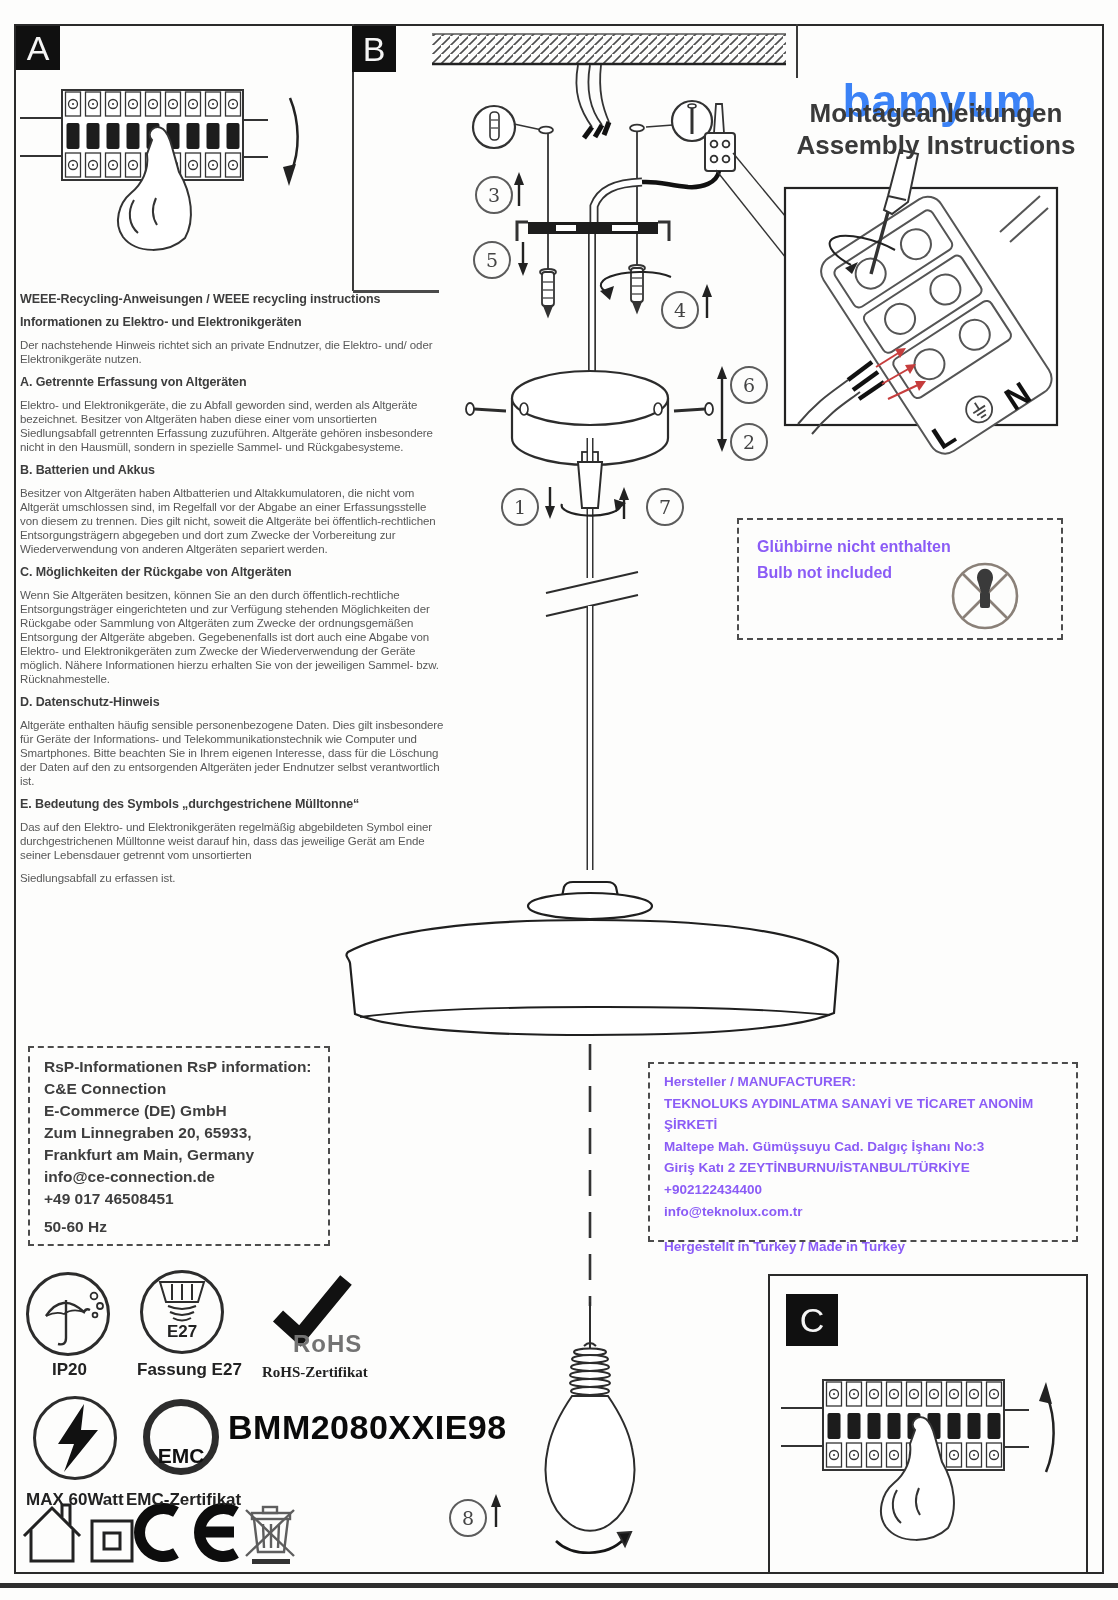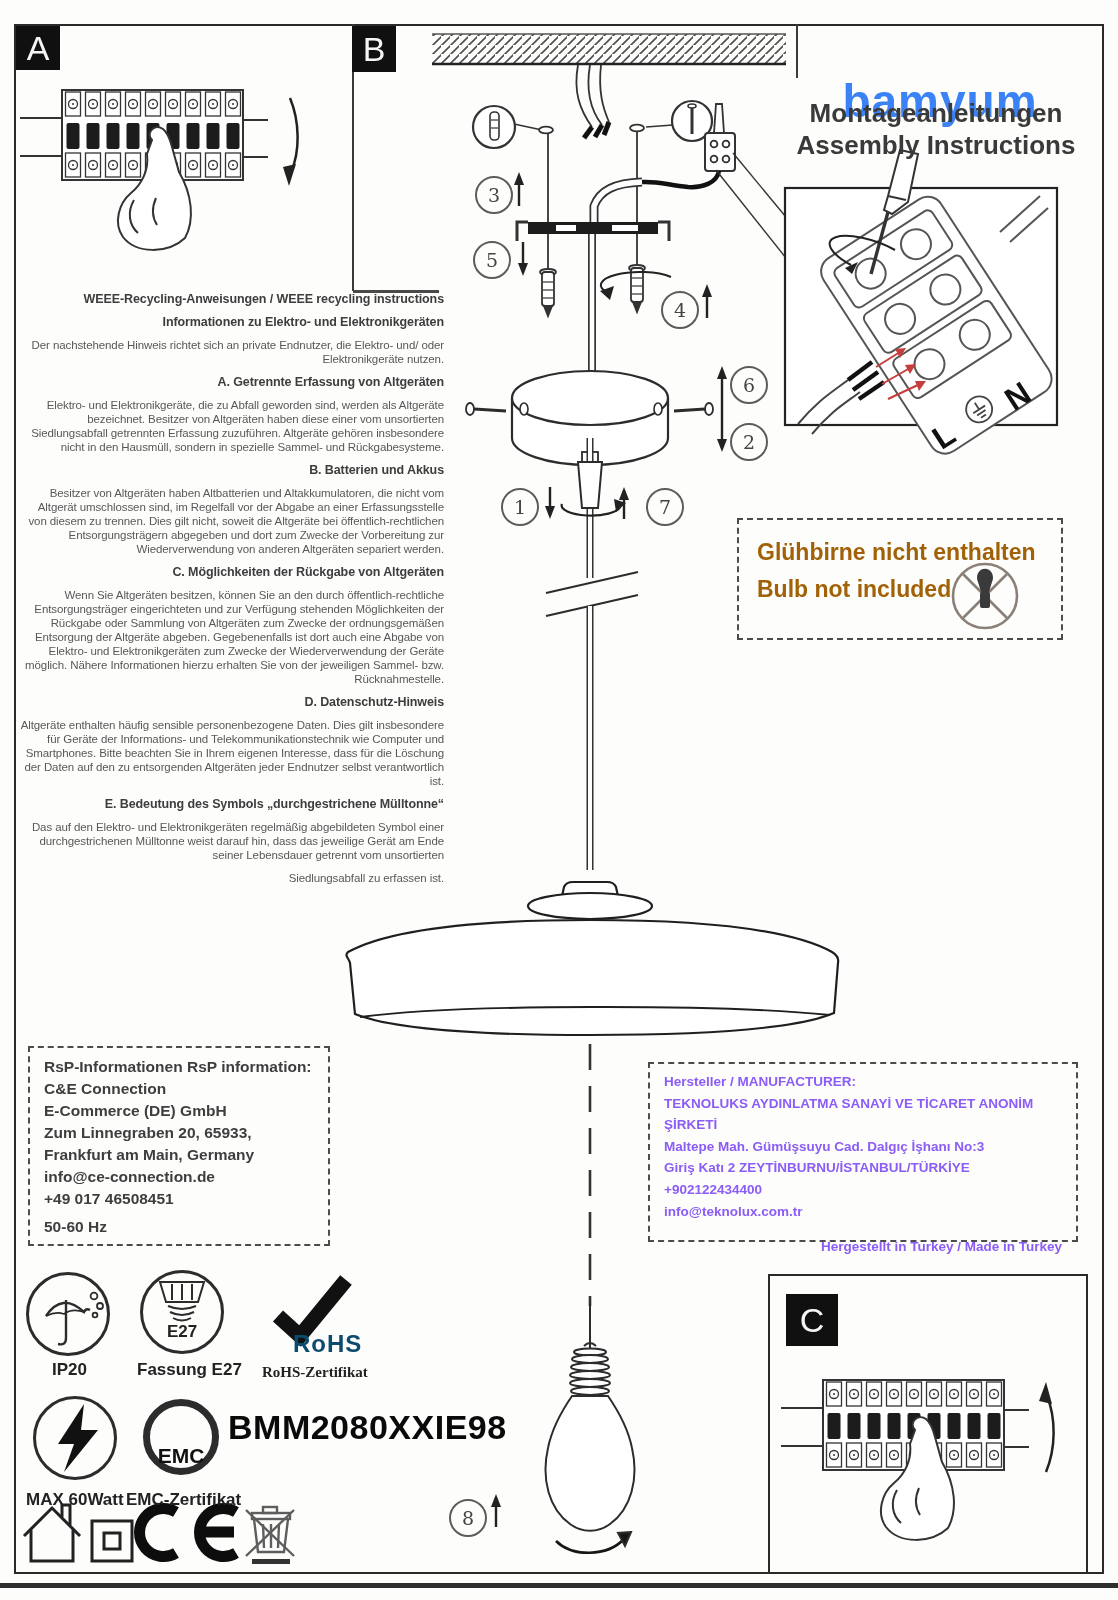--- a/index.html
+++ b/index.html
@@ -10,21 +10,21 @@
   .plabel{background:#101010;color:#f5f5f5;display:flex;align-items:center;justify-content:center;
           font-size:34px;font-weight:400;}
   .brand{font-weight:bold;font-size:46px;color:#3b82f6;letter-spacing:1px;text-align:center;margin-top:40px;}
   .doctitle{font-weight:bold;font-size:26px;color:#3a3a3a;text-align:center;line-height:1.22;}
   .weee{width:424px;}
   .weee h4{margin:0 0 9px 0;font-size:12.5px;color:#3d3d3d;letter-spacing:-0.1px;}
   .weee p{margin:0 0 9px 0;font-size:11.5px;line-height:1.22;color:#585858;letter-spacing:-0.1px;}
   .dashbox{border:2px dashed #4c4c4c;box-sizing:border-box;}
   .rsp{padding:8px 14px;font-size:15.5px;font-weight:600;color:#3e3e3e;line-height:1.42;}
   .mfr{padding:7px 14px;font-size:13.5px;font-weight:600;color:#8b5cf6;line-height:1.6;}
-  .bulbnote{padding:14px 18px;font-size:23px;font-weight:600;color:#a16207;line-height:1.62;}
+  .bulbnote{padding:14px 18px;font-size:16px;font-weight:600;color:#8b5cf6;line-height:1.62;}
   .step{width:34px;height:34px;border:2px solid #5c5c5c;border-radius:50%;display:flex;
         align-items:center;justify-content:center;font-family:"DejaVu Serif",serif;
         font-size:19px;color:#444;}
   .certcircle{border:3px solid #2c2c2c;border-radius:50%;box-sizing:border-box;
               display:flex;align-items:flex-end;justify-content:center;}
   .certlabel{font-size:17px;font-weight:bold;color:#222;}
   .minilabel{font-size:15px;font-weight:bold;color:#222;font-family:Liberation Serif, serif;}
   .model{font-size:34px;font-weight:bold;color:#0a0a0a;letter-spacing:0.5px;}
   .rule{background:#2e2e2e;}
   svg text{font-family:"Liberation Sans",sans-serif;}
@@ -399,21 +399,21 @@
   <div class="abs step" style="left:501px;top:488px;">
       <span>1</span>
     </div>
   <div class="abs step" style="left:646px;top:488px;">
       <span>7</span>
     </div>
   <div class="abs step" style="left:449px;top:1499px;">
       <span>8</span>
     </div>
 
-  <div class="abs weee" style="left:20px;top:292px;text-align:right;">
+  <div class="abs weee" style="left:20px;top:292px;">
     <h4>WEEE-Recycling-Anweisungen / WEEE recycling instructions</h4>
     <h4>Informationen zu Elektro- und Elektronikgeräten</h4>
     <p>Der nachstehende Hinweis richtet sich an private Endnutzer, die Elektro- und/ oder Elektronikgeräte nutzen.</p>
     <h4>A. Getrennte Erfassung von Altgeräten</h4>
     <p>Elektro- und Elektronikgeräte, die zu Abfall geworden sind, werden als Altgeräte bezeichnet. Besitzer von Altgeräten haben diese einer vom unsortierten Siedlungsabfall getrennten Erfassung zuzuführen. Altgeräte gehören insbesondere nicht in den Hausmüll, sondern in spezielle Sammel- und Rückgabesysteme.</p>
     <h4>B. Batterien und Akkus</h4>
     <p>Besitzer von Altgeräten haben Altbatterien und Altakkumulatoren, die nicht vom Altgerät umschlossen sind, im Regelfall vor der Abgabe an einer Erfassungsstelle von diesem zu trennen. Dies gilt nicht, soweit die Altgeräte bei öffentlich-rechtlichen Entsorgungsträgern abgegeben und dort zum Zwecke der Vorbereitung zur Wiederverwendung von anderen Altgeräten separiert werden.</p>
     <h4>C. Möglichkeiten der Rückgabe von Altgeräten</h4>
     <p>Wenn Sie Altgeräten besitzen, können Sie an den durch öffentlich-rechtliche Entsorgungsträger eingerichteten und zur Verfügung stehenden Möglichkeiten der Rückgabe oder Sammlung von Altgeräten zum Zwecke der ordnungsgemäßen Entsorgung der Altgeräte abgeben. Gegebenenfalls ist dort auch eine Abgabe von Elektro- und Elektronikgeräten zum Zwecke der Wiederverwendung der Geräte möglich. Nähere Informationen hierzu erhalten Sie von der jeweiligen Sammel- bzw. Rücknahmestelle.</p>
     <h4>D. Datenschutz-Hinweis</h4>
@@ -439,32 +439,32 @@
     <div style="margin-top:6px;">50-60 Hz</div>
   </div>
 
   <div class="abs dashbox mfr" style="left:648px;top:1062px;width:430px;height:180px;">
     <div>Hersteller / MANUFACTURER:</div>
     <div>TEKNOLUKS AYDINLATMA SANAYİ VE TİCARET ANONİM ŞİRKETİ</div>
     <div>Maltepe Mah. Gümüşsuyu Cad. Dalgıç İşhanı No:3</div>
     <div>Giriş Katı 2 ZEYTİNBURNU/İSTANBUL/TÜRKİYE</div>
     <div>+902122434400</div>
     <div>info@teknolux.com.tr</div>
-    <div style="margin-top:14px;text-align:right;">Hergestellt in Turkey / Made in Turkey</div>
+    <div style="margin-top:14px;">Hergestellt in Turkey / Made in Turkey</div>
   </div>
 
   <div class="abs certcircle" style="left:26px;top:1272px;width:84px;height:84px;"></div>
   <div class="abs certlabel" style="left:52px;top:1360px;">IP20</div>
 
   <div class="abs certcircle" style="left:140px;top:1270px;width:84px;height:84px;align-items:flex-end;">
     <span style="font-size:17px;font-weight:bold;color:#222;margin-bottom:9px;">E27</span>
   </div>
   <div class="abs certlabel" style="left:137px;top:1360px;">Fassung E27</div>
 
-  <div class="abs" style="left:293px;top:1330px;font-size:24px;font-weight:bold;color:#0c4a6e;letter-spacing:1px;">RoHS</div>
+  <div class="abs" style="left:293px;top:1330px;font-size:24px;font-weight:bold;color:#737373;letter-spacing:1px;">RoHS</div>
   <div class="abs minilabel" style="left:262px;top:1364px;">RoHS-Zertifikat</div>
 
   <div class="abs certcircle" style="left:33px;top:1396px;width:84px;height:84px;"></div>
   <div class="abs certlabel" style="left:26px;top:1490px;">MAX 60Watt</div>
 
   <div class="abs certcircle" style="left:143px;top:1399px;width:76px;height:76px;border-width:7px;">
     <span style="font-size:21px;font-weight:bold;color:#111;">EMC</span>
   </div>
   <div class="abs certlabel" style="left:126px;top:1490px;">EMC-Zertifikat</div>
 

